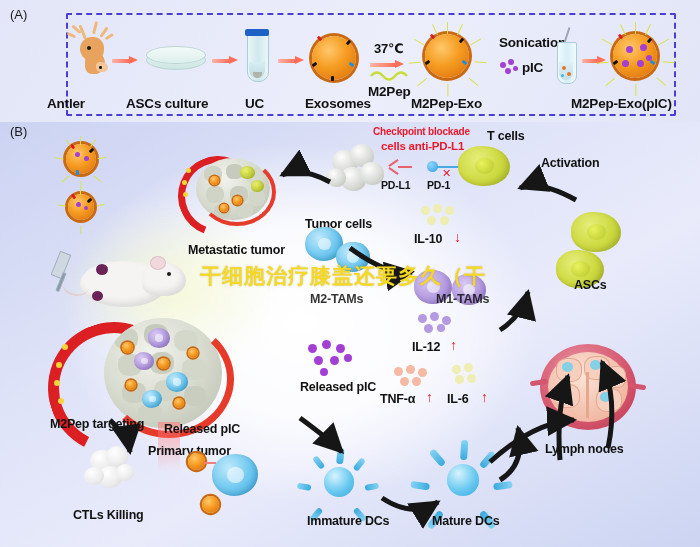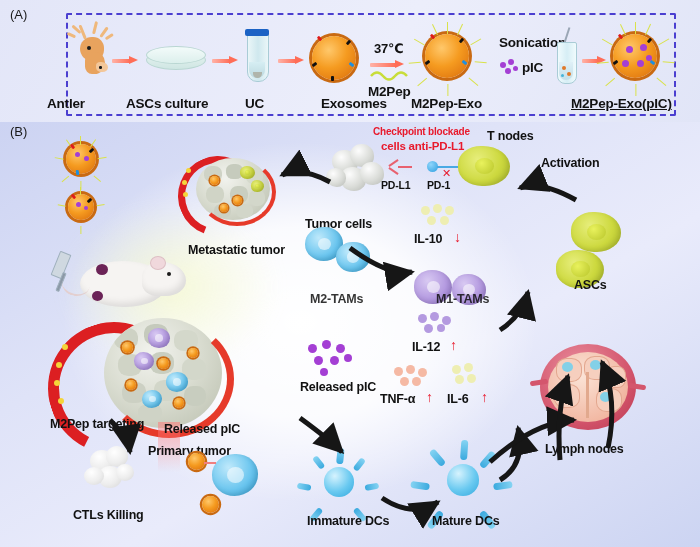--- a/index.html
+++ b/index.html
@@ -209,21 +209,21 @@
       </div>
 
     <div>
       <div class="exo" style="left:312px;top:36px;width:44px;height:44px;"></div>
       <div class="nub red" style="left:318px;top:36px;transform:rotate(-40deg);"></div>
       <div class="nub" style="left:347px;top:40px;transform:rotate(40deg);"></div>
       <div class="nub" style="left:313px;top:62px;transform:rotate(-130deg);"></div>
       <div class="nub blue" style="left:350px;top:62px;transform:rotate(130deg);"></div>
       <div class="nub" style="left:331px;top:76px;"></div>
     </div>
-    <div class="lbl lblA" style="left:321px;top:96px;">Exosomes</div>
+    <div class="lbl lblA" style="left:305px;top:96px;">Exosomes</div>
 
     <div class="lbl lblA" style="left:374px;top:41px;font-size:13px;">37℃</div>
     <div class="parrow" style="left:370px;top:60px;width:34px;">
       <div class="bar"></div>
         <div class="head"></div>
       </div>
     <svg class="ovl" style="left:0;top:0;">
       <path d="M371 76 q6 -7 12 0 q6 7 12 0 q6 -7 12 0" stroke="#c8dd3a" stroke-width="2.4" fill="none"></path>
     </svg>
     <div class="lbl lblA" style="left:368px;top:84px;">M2Pep</div>
@@ -286,21 +286,21 @@
       <div class="nub red" style="left:619px;top:34px;transform:rotate(-40deg);"></div>
       <div class="nub" style="left:648px;top:38px;transform:rotate(40deg);"></div>
       <div class="nub" style="left:614px;top:60px;transform:rotate(-130deg);"></div>
       <div class="nub blue" style="left:651px;top:60px;transform:rotate(130deg);"></div>
       <div class="plc-dot" style="left:626px;top:46px;width:7px;height:7px;"></div>
       <div class="plc-dot" style="left:640px;top:44px;width:7px;height:7px;"></div>
       <div class="plc-dot" style="left:622px;top:60px;width:7px;height:7px;"></div>
       <div class="plc-dot" style="left:637px;top:60px;width:7px;height:7px;"></div>
       <div class="plc-dot" style="left:646px;top:55px;width:6px;height:6px;"></div>
     </div>
-    <div class="lbl lblA" style="left:571px;top:96px;text-decoration:underline;">M2Pep-Exo(pIC)</div>
+    <div class="lbl lblA" style="left:571px;top:96px;">M2Pep-Exo(pIC)</div>
   </div>
 
   <div id="panelB">
     <div class="panel-letter" style="left:10px;top:2px;">(B)</div>
 
     <div class="glow" style="left:60px;top:80px;width:220px;height:170px;
          background:radial-gradient(ellipse at 50% 50%,#f2f7b8 0%,rgba(242,247,184,0) 70%);"></div>
 
     <div>
       <div class="exo" style="left:66px;top:22px;width:30px;height:30px;"></div>
@@ -392,21 +392,21 @@
     </div>
     <div class="pd-ball" style="left:427px;top:39px;width:11px;height:11px;"></div>
     <div class="pd-stick" style="left:437px;top:44px;width:22px;"></div>
     <div class="xmark" style="left:442px;top:46px;">✕</div>
     <div class="lbl lbl-sm" style="left:381px;top:57px;">PD-L1</div>
     <div class="lbl lbl-sm" style="left:427px;top:57px;">PD-1</div>
 
     <div class="cell-t" style="left:458px;top:24px;width:52px;height:40px;">
         <div class="nuc"></div>
       </div>
-    <div class="lbl lblB" style="left:487px;top:7px;">T nodes</div>
+    <div class="lbl lblB" style="left:487px;top:7px;">T cells</div>
 
     <div class="lbl lblB" style="left:541px;top:34px;">Activation</div>
 
     <div class="cell-t" style="left:571px;top:90px;width:50px;height:40px;">
         <div class="nuc"></div>
       </div>
     <div class="cell-t" style="left:556px;top:128px;width:48px;height:38px;">
         <div class="nuc"></div>
       </div>
     <div class="lbl lblB" style="left:574px;top:156px;">ASCs</div>
@@ -606,14 +606,15 @@
     <path d="M490 462 q44 -40 84 -42" stroke="#161616" stroke-width="5" fill="none" marker-end="url(#ah)"></path>
 
     <path d="M560 460 q-4 -50 8 -84" stroke="#161616" stroke-width="5" fill="none" marker-end="url(#ah)"></path>
     <path d="M608 448 q10 -48 -6 -86" stroke="#161616" stroke-width="5" fill="none" marker-end="url(#ah)"></path>
 
     <path d="M500 330 q22 -14 28 -38" stroke="#161616" stroke-width="5" fill="none" marker-end="url(#ah)"></path>
 
     <path d="M112 400 q20 -24 48 -24" stroke="#161616" stroke-width="5" fill="none" marker-end="url(#ah)" opacity="0"></path>
   </svg>
 
+  <div class="wm" style="left:200px;top:262px;">干细胞治疗膝盖还要多久（干</div>
 
 </div>
 
 </body></html>

